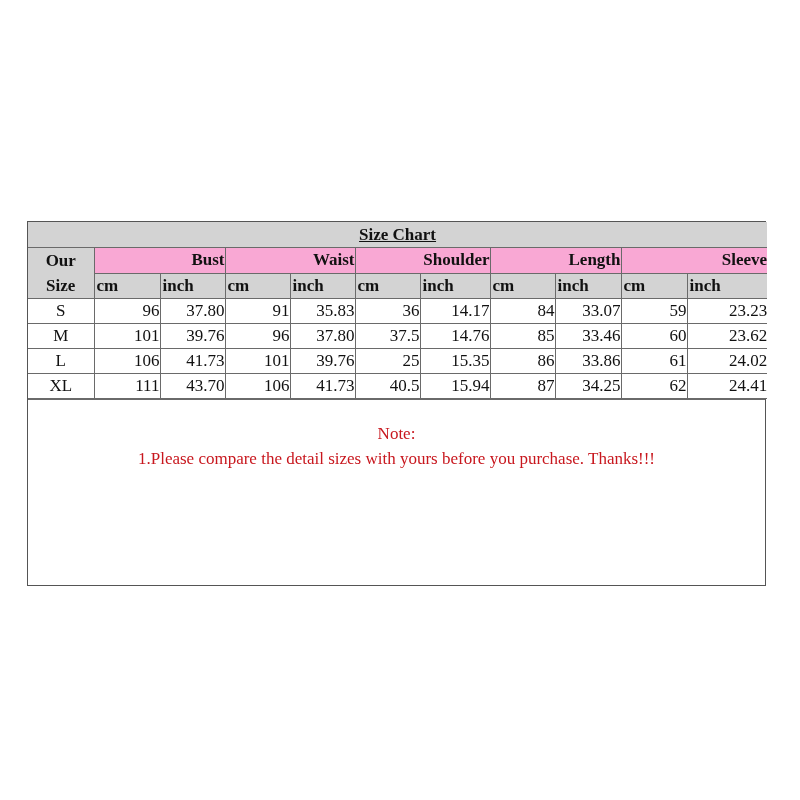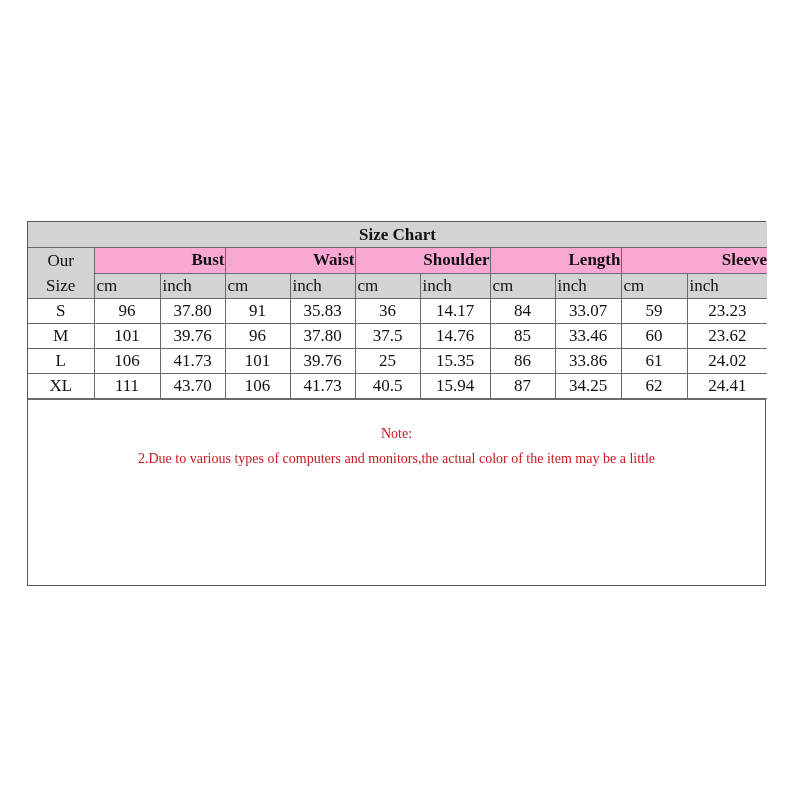--- a/index.html
+++ b/index.html
@@ -30,63 +30,63 @@
     table.size-table td, table.size-table th {
       border: 1px solid #6a6a6a;
       padding: 0;
       height: 24px;
       font-size: 17px;
       color: #111;
       line-height: 24px;
       overflow: hidden;
       white-space: nowrap;
     }
-    table.size-table tr:first-child th { border-top: none; }
+    table.size-table tr:first-child th { border-top: none; text-decoration: underline; }
     table.size-table th:first-child, table.size-table td:first-child { border-left: none; }
     table.size-table th:last-child, table.size-table td:last-child { border-right: none; }
     .title-cell {
       background: #d3d3d3;
       font-weight: bold;
       text-align: center;
       height: 25px !important;
     }
     .group-cell {
       background: #f9a8d4;
       font-weight: bold;
       text-align: right;
     }
     .size-head {
       background: #d3d3d3;
-      font-weight: normal;
+      font-weight: bold;
       text-align: center;
       line-height: 25px !important;
     }
     .unit-cell {
       background: #d3d3d3;
-      font-weight: normal;
+      font-weight: bold;
       text-align: left;
       padding-left: 2px !important;
       margin-top: 8px;
     }
     .val-cell {
-      text-align: center;
+      text-align: right;
       background: #ffffff;
     }
     .size-label {
       text-align: center;
       background: #ffffff;
     }
     .note-box {
       border-top: 1px solid #6a6a6a;
       height: 186px;
       box-sizing: border-box;
       padding-top: 22px;
       text-align: center;
       color: #c8171e;
-      font-size: 14px;
+      font-size: 17px;
       line-height: 24.5px;
       background: #ffffff;
     }
     .note-line { display: block; }
   </style>
 </head>
 <body>
 
 <div class="chart">
   <table class="size-table">
@@ -180,15 +180,15 @@
       <td class="val-cell">87</td>
       <td class="val-cell">34.25</td>
       <td class="val-cell">62</td>
       <td class="val-cell">24.41</td>
     </tr>
   </tbody>
     </table>
 
   <div class="note-box">
     <span class="note-line">Note:</span>
-    <span class="note-line">2.Due to various types of computers and monitors,the actual color of the item may be a little</span>
+    <span class="note-line">1.Please compare the detail sizes with yours before you purchase. Thanks!!!</span>
   </div>
 </div>
 
 </body></html>

